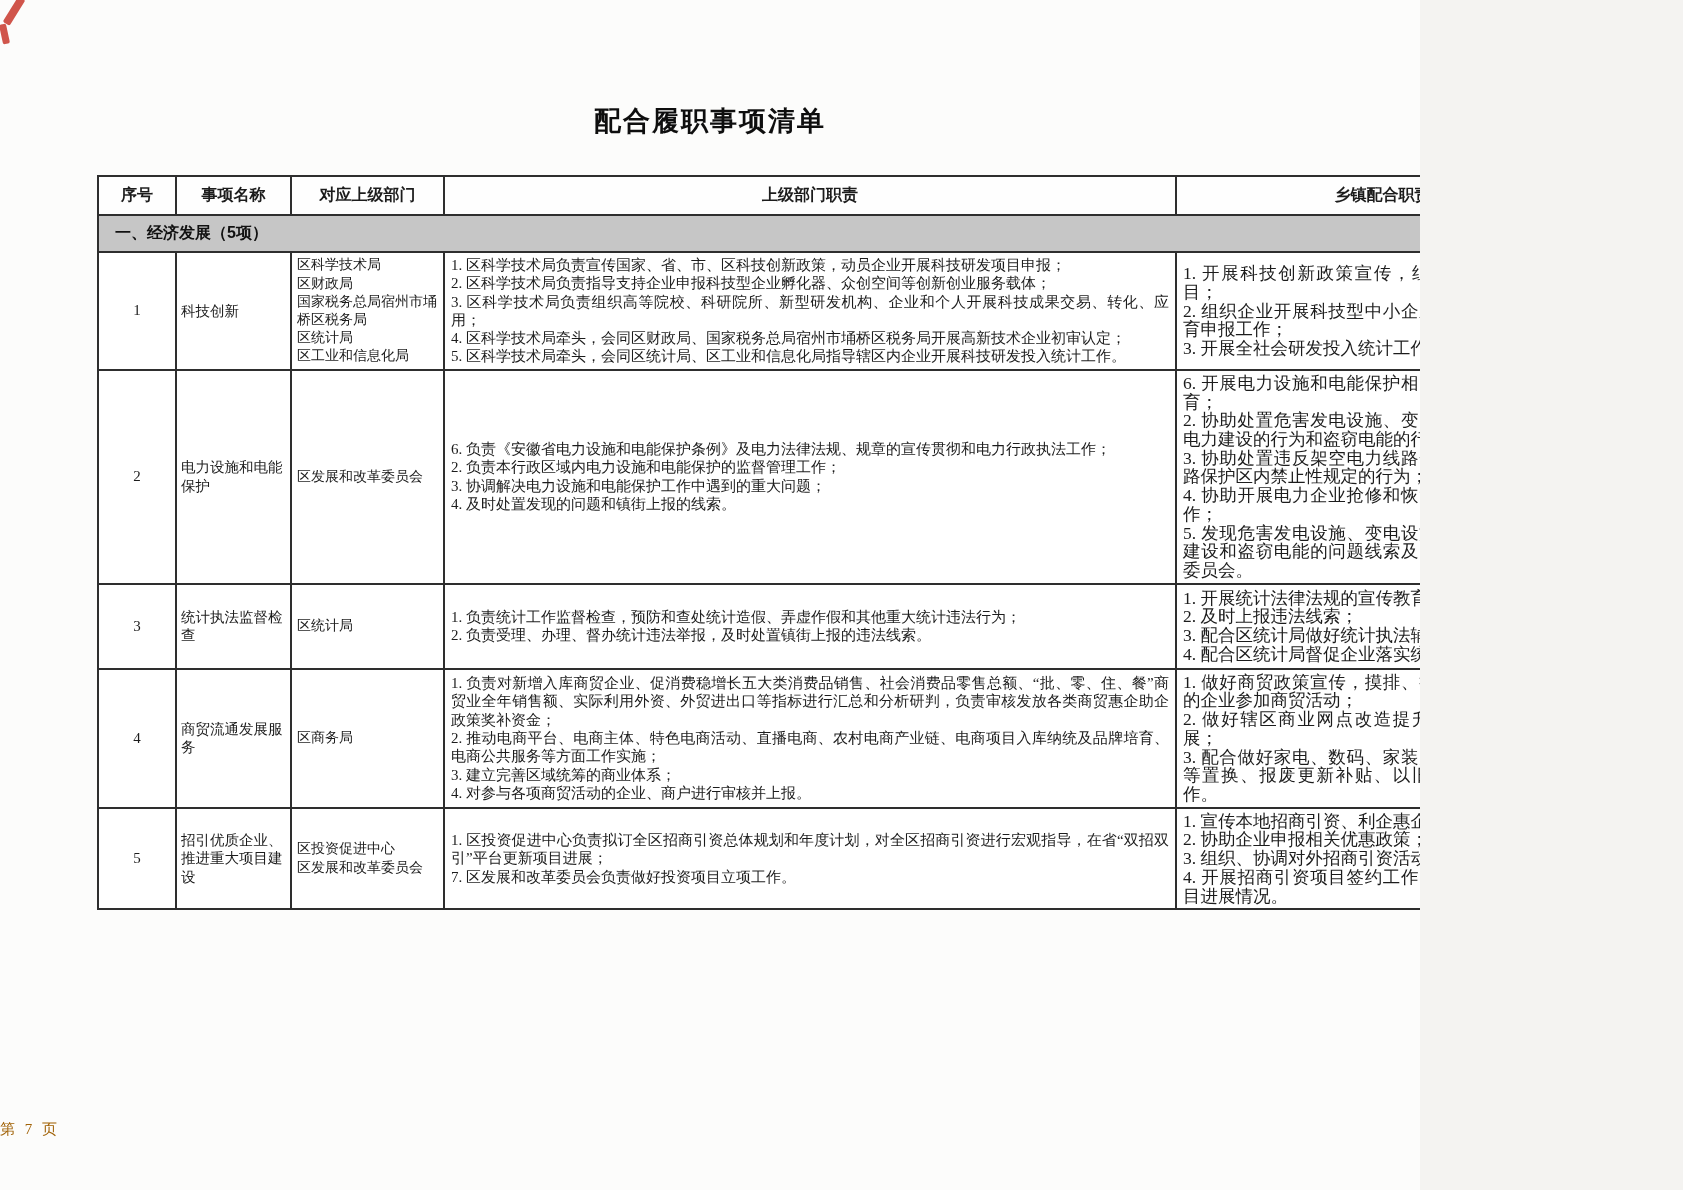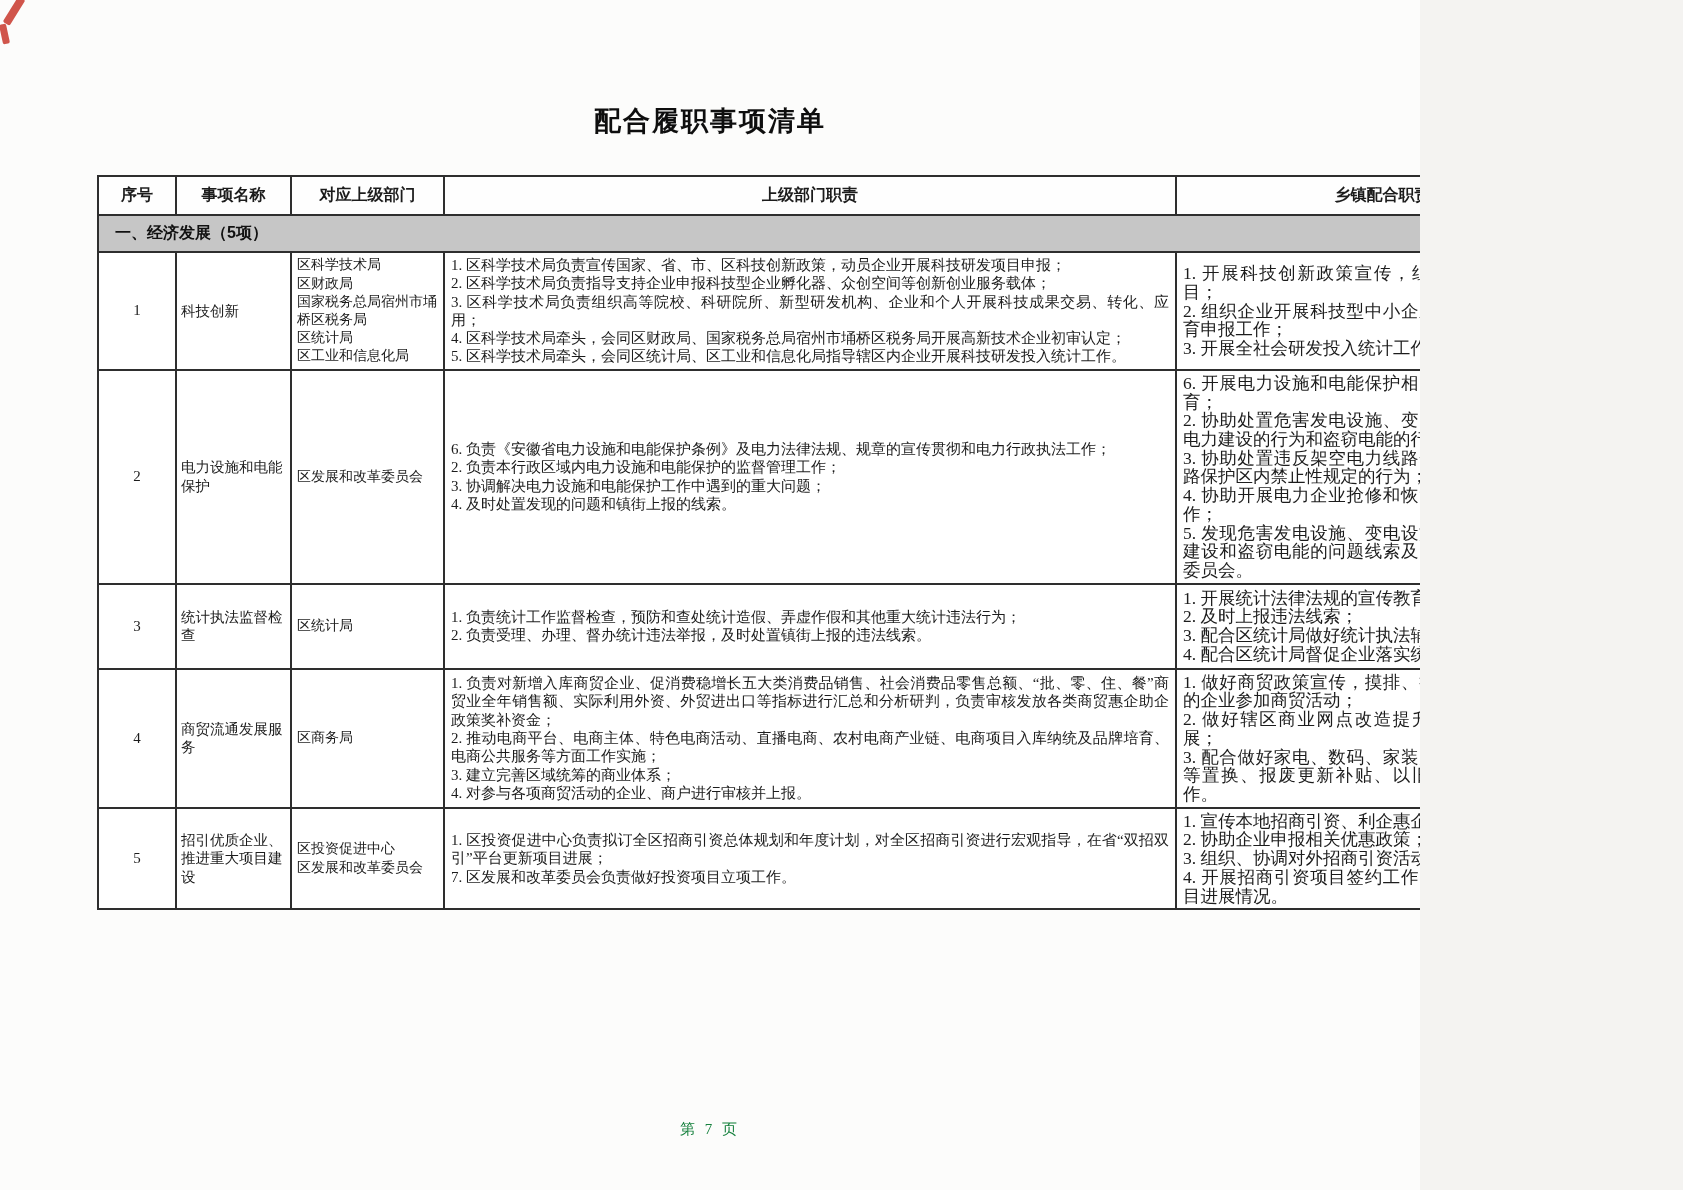--- a/index.html
+++ b/index.html
@@ -73,23 +73,22 @@
     white-space: pre-line;
   }
   td.cell-township {
     font-family: "Liberation Serif", serif;
     font-size: 17.5px; line-height: 1.07;
     padding: 3px 6px; text-align: justify;
     white-space: pre-line;
   }
   .footer {
     position: absolute; top: 1120px; left: 0; right: 0;
-    text-align: center;
     font-family: "Liberation Serif", serif;
-    font-size: 15px; letter-spacing: 3px; color: #15803d;
+    font-size: 15px; letter-spacing: 3px; color: #a16207;
   }
 </style>
 </head>
 <body>
 
 <div class="page">
   <div class="scan-mark scan-mark-1"></div>
   <div class="scan-mark scan-mark-2"></div>
 
   <h1 class="title">配合履职事项清单</h1>

